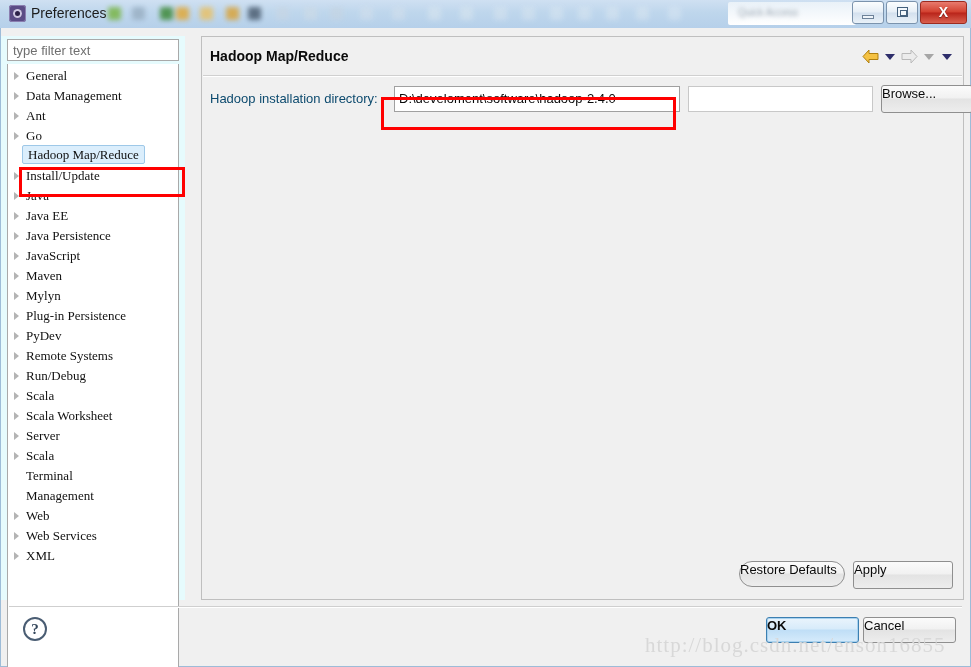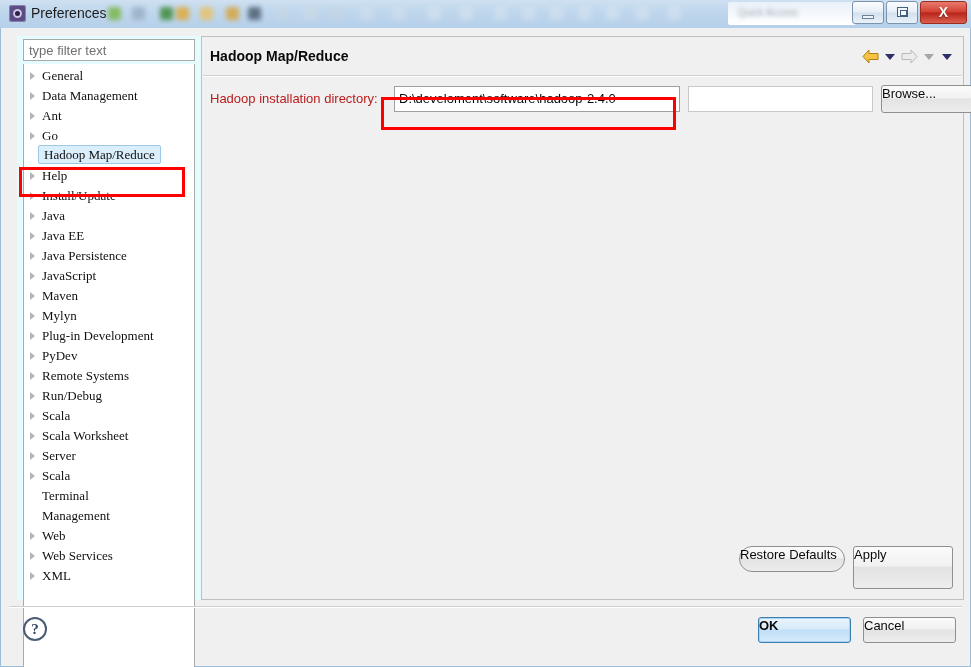--- a/index.html
+++ b/index.html
@@ -142,21 +142,21 @@
     background: #f0f0f0;
     border-left: 1px solid #9dbcd8;
     border-right: 1px solid #9dbcd8;
     border-bottom: 1px solid #9dbcd8;
     box-sizing: border-box;
   }
 
   
   .leftpane {
     position: absolute;
-    left: 16px; top: 8px;
+    left: 0; top: 8px;
     width: 184px; height: 564px;
     background: #e6fbfd;
   }
   .filterbox {
     position: absolute;
     left: 6px; top: 3px;
     width: 172px; height: 22px;
     background: #ffffff;
     border: 1px solid #a9a9a9;
     box-sizing: border-box;
@@ -268,21 +268,21 @@
   }
   .field-row {
     position: absolute;
     left: 8px; top: 48px;
     right: 8px; height: 30px;
   }
   .field-label {
     position: absolute;
     left: 0; top: 6px;
     font-size: 13px;
-    color: #b91c1c;
+    color: #0c4a6e;
     white-space: nowrap;
   }
   .path-input {
     position: absolute;
     left: 184px; top: 1px;
     width: 286px; height: 26px;
     background: #ffffff;
     border: 1px solid #a0a0a0;
     box-sizing: border-box;
   }
@@ -323,21 +323,21 @@
     left: 671px; top: 0px;
     width: 92px; height: 28px;
   }
   .bottom-right-btns {
     position: absolute;
     right: 10px; bottom: 10px;
     display: flex;
     gap: 8px;
   }
   #restore-defaults-button { width: 106px; height: 26px; border-radius: 13px; }
-  #apply-button { width: 100px; height: 43px; }
+  #apply-button { width: 100px; height: 28px; }
 
   
   .footer-sep {
     position: absolute;
     left: 8px; right: 8px; top: 578px;
     height: 1px;
     background: #cfcfcf;
     border-bottom: 1px solid #ffffff;
   }
   .help-icon {
@@ -351,21 +351,21 @@
     font-size: 15px;
     font-weight: bold;
     text-align: center;
     line-height: 20px;
     font-family: "Liberation Serif", serif;
   }
   .footer-btns {
     position: absolute;
     right: 14px; top: 589px;
     display: flex;
-    gap: 12px;
+    gap: 4px;
   }
   #ok-button { width: 93px; height: 26px; }
   #cancel-button { width: 93px; height: 26px; }
 
   .watermark {
     position: absolute;
     left: 645px; top: 633px;
     font-family: "Liberation Serif", serif;
     font-size: 21px;
     color: #d8d8d8;
@@ -430,29 +430,28 @@
       <div class="filterbox">
         <div class="filter-placeholder">type filter text</div>
       </div>
       <div class="treebox">
         <div class="tree" id="tree-root">
             <div class="tree-item"><span class="tree-arrow"></span><span class="tree-label">General</span></div>
             <div class="tree-item"><span class="tree-arrow"></span><span class="tree-label">Data Management</span></div>
             <div class="tree-item"><span class="tree-arrow"></span><span class="tree-label">Ant</span></div>
             <div class="tree-item"><span class="tree-arrow"></span><span class="tree-label">Go</span></div>
             <div class="tree-item selected"><span class="tree-label">Hadoop Map/Reduce</span></div>
-            <div class="tree-item"><span class="tree-arrow"></span><span class="tree-label">Help</span></div>
             <div class="tree-item"><span class="tree-arrow"></span><span class="tree-label">Install/Update</span></div>
             <div class="tree-item"><span class="tree-arrow"></span><span class="tree-label">Java</span></div>
             <div class="tree-item"><span class="tree-arrow"></span><span class="tree-label">Java EE</span></div>
             <div class="tree-item"><span class="tree-arrow"></span><span class="tree-label">Java Persistence</span></div>
             <div class="tree-item"><span class="tree-arrow"></span><span class="tree-label">JavaScript</span></div>
             <div class="tree-item"><span class="tree-arrow"></span><span class="tree-label">Maven</span></div>
             <div class="tree-item"><span class="tree-arrow"></span><span class="tree-label">Mylyn</span></div>
-            <div class="tree-item"><span class="tree-arrow"></span><span class="tree-label">Plug-in Development</span></div>
+            <div class="tree-item"><span class="tree-arrow"></span><span class="tree-label">Plug-in Persistence</span></div>
             <div class="tree-item"><span class="tree-arrow"></span><span class="tree-label">PyDev</span></div>
             <div class="tree-item"><span class="tree-arrow"></span><span class="tree-label">Remote Systems</span></div>
             <div class="tree-item"><span class="tree-arrow"></span><span class="tree-label">Run/Debug</span></div>
             <div class="tree-item"><span class="tree-arrow"></span><span class="tree-label">Scala</span></div>
             <div class="tree-item"><span class="tree-arrow"></span><span class="tree-label">Scala Worksheet</span></div>
             <div class="tree-item"><span class="tree-arrow"></span><span class="tree-label">Server</span></div>
             <div class="tree-item"><span class="tree-arrow"></span><span class="tree-label">Scala</span></div>
             <div class="tree-item"><span class="tree-label">Terminal</span></div>
             <div class="tree-item"><span class="tree-label">Management</span></div>
             <div class="tree-item"><span class="tree-arrow"></span><span class="tree-label">Web</span></div>
@@ -503,13 +502,14 @@
     <div class="redbox" id="redbox-input"></div>
 
     <div class="footer-sep"></div>
     <div class="help-icon">?</div>
     <div class="footer-btns">
       <div class="btn default" id="ok-button">OK</div>
       <div class="btn" id="cancel-button">Cancel</div>
     </div>
   </div>
 
+  <div class="watermark">http://blog.csdn.net/enson16855</div>
 </div>
 
 </body></html>

